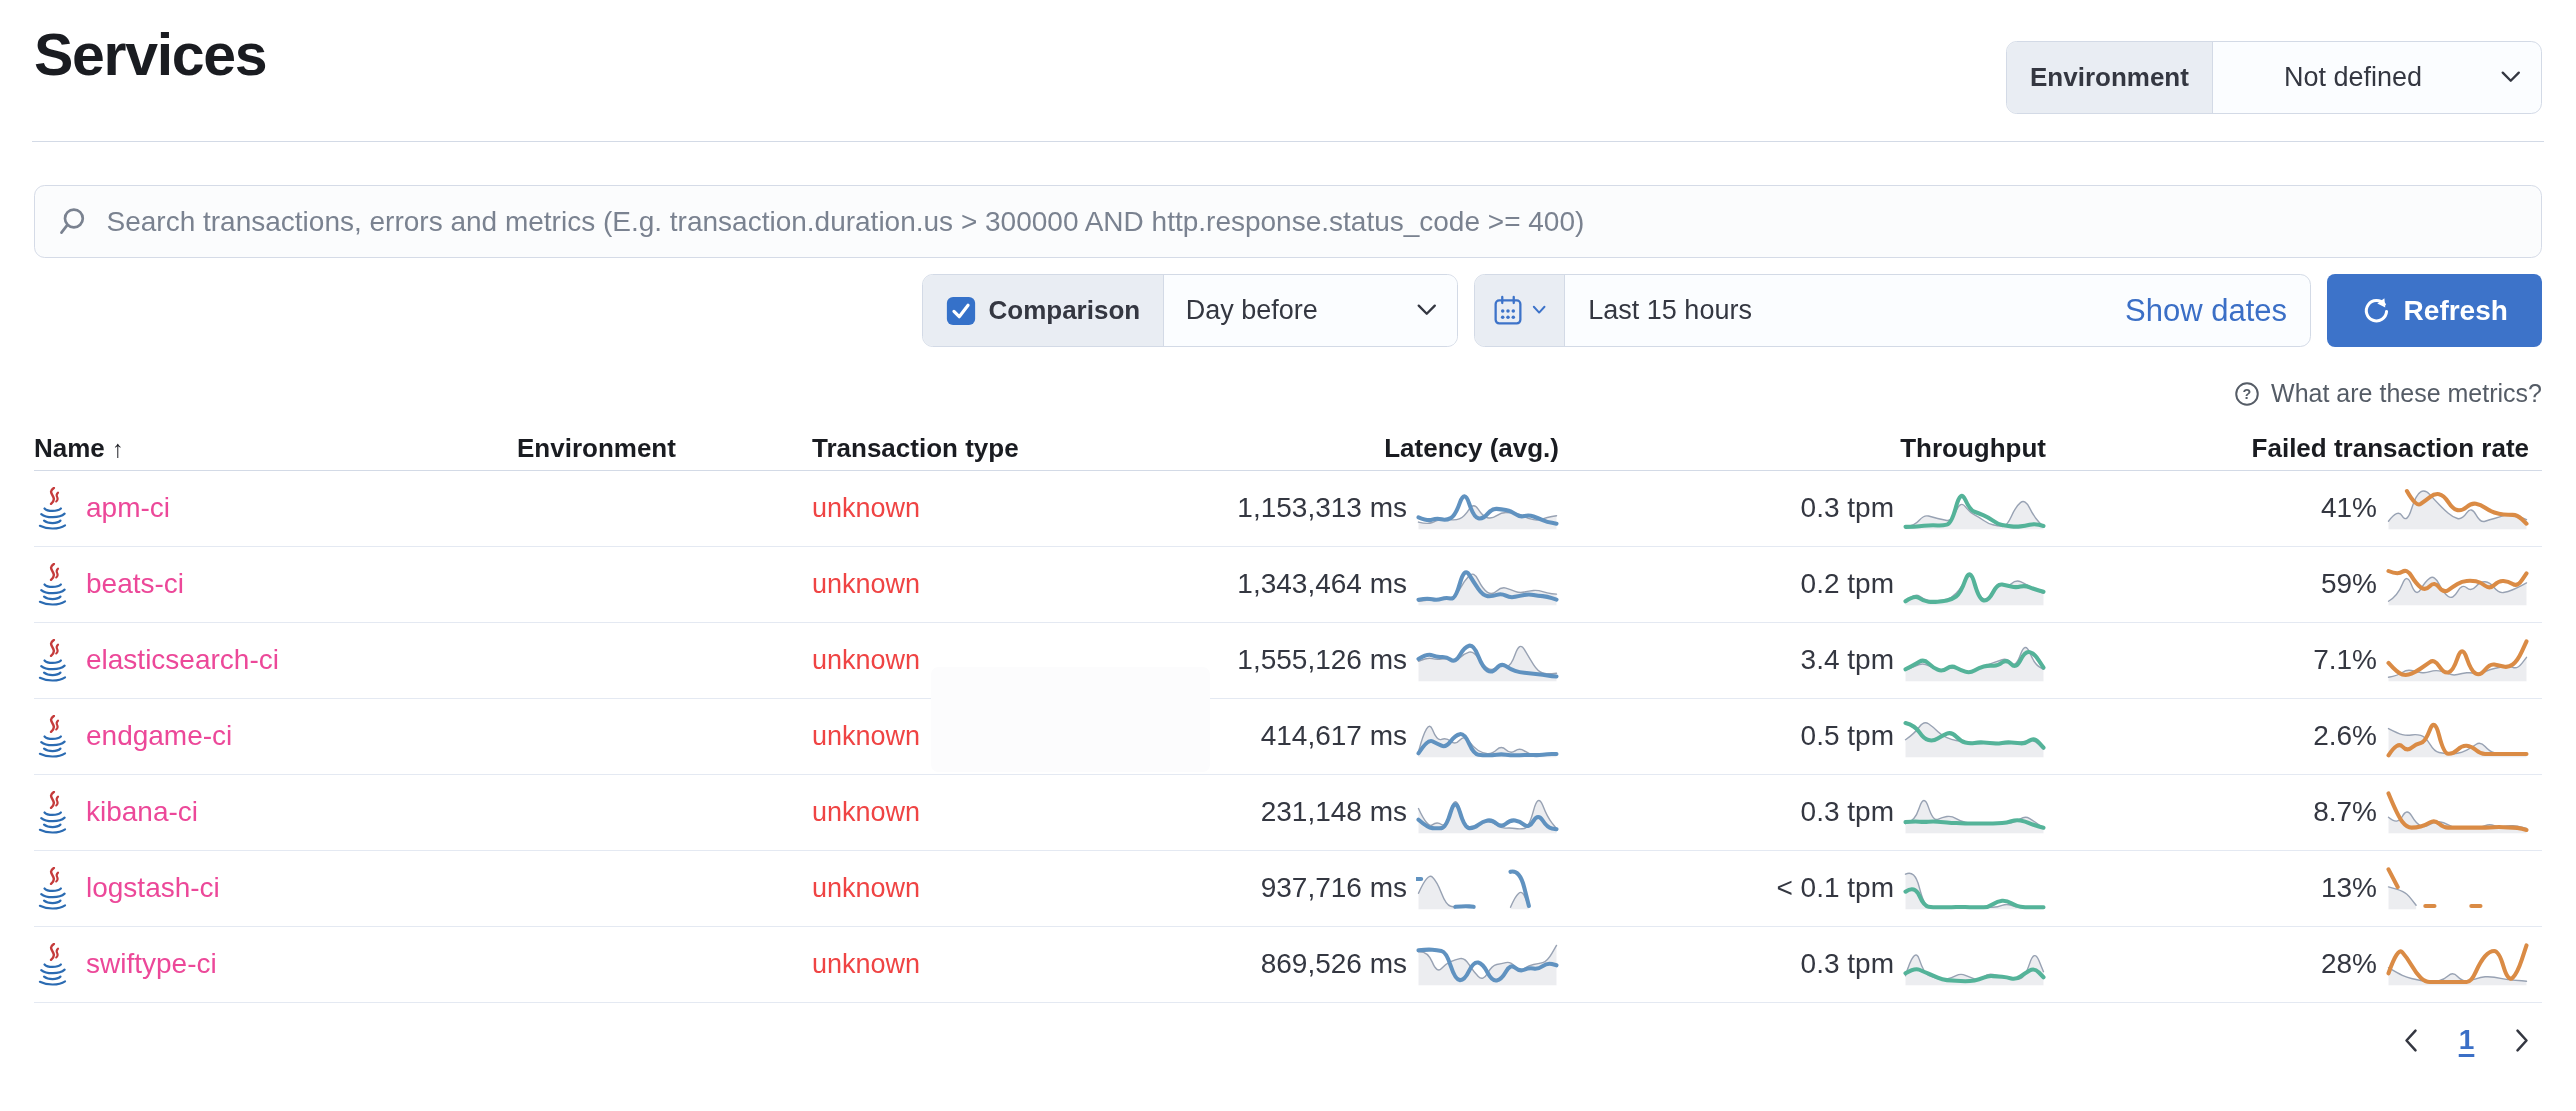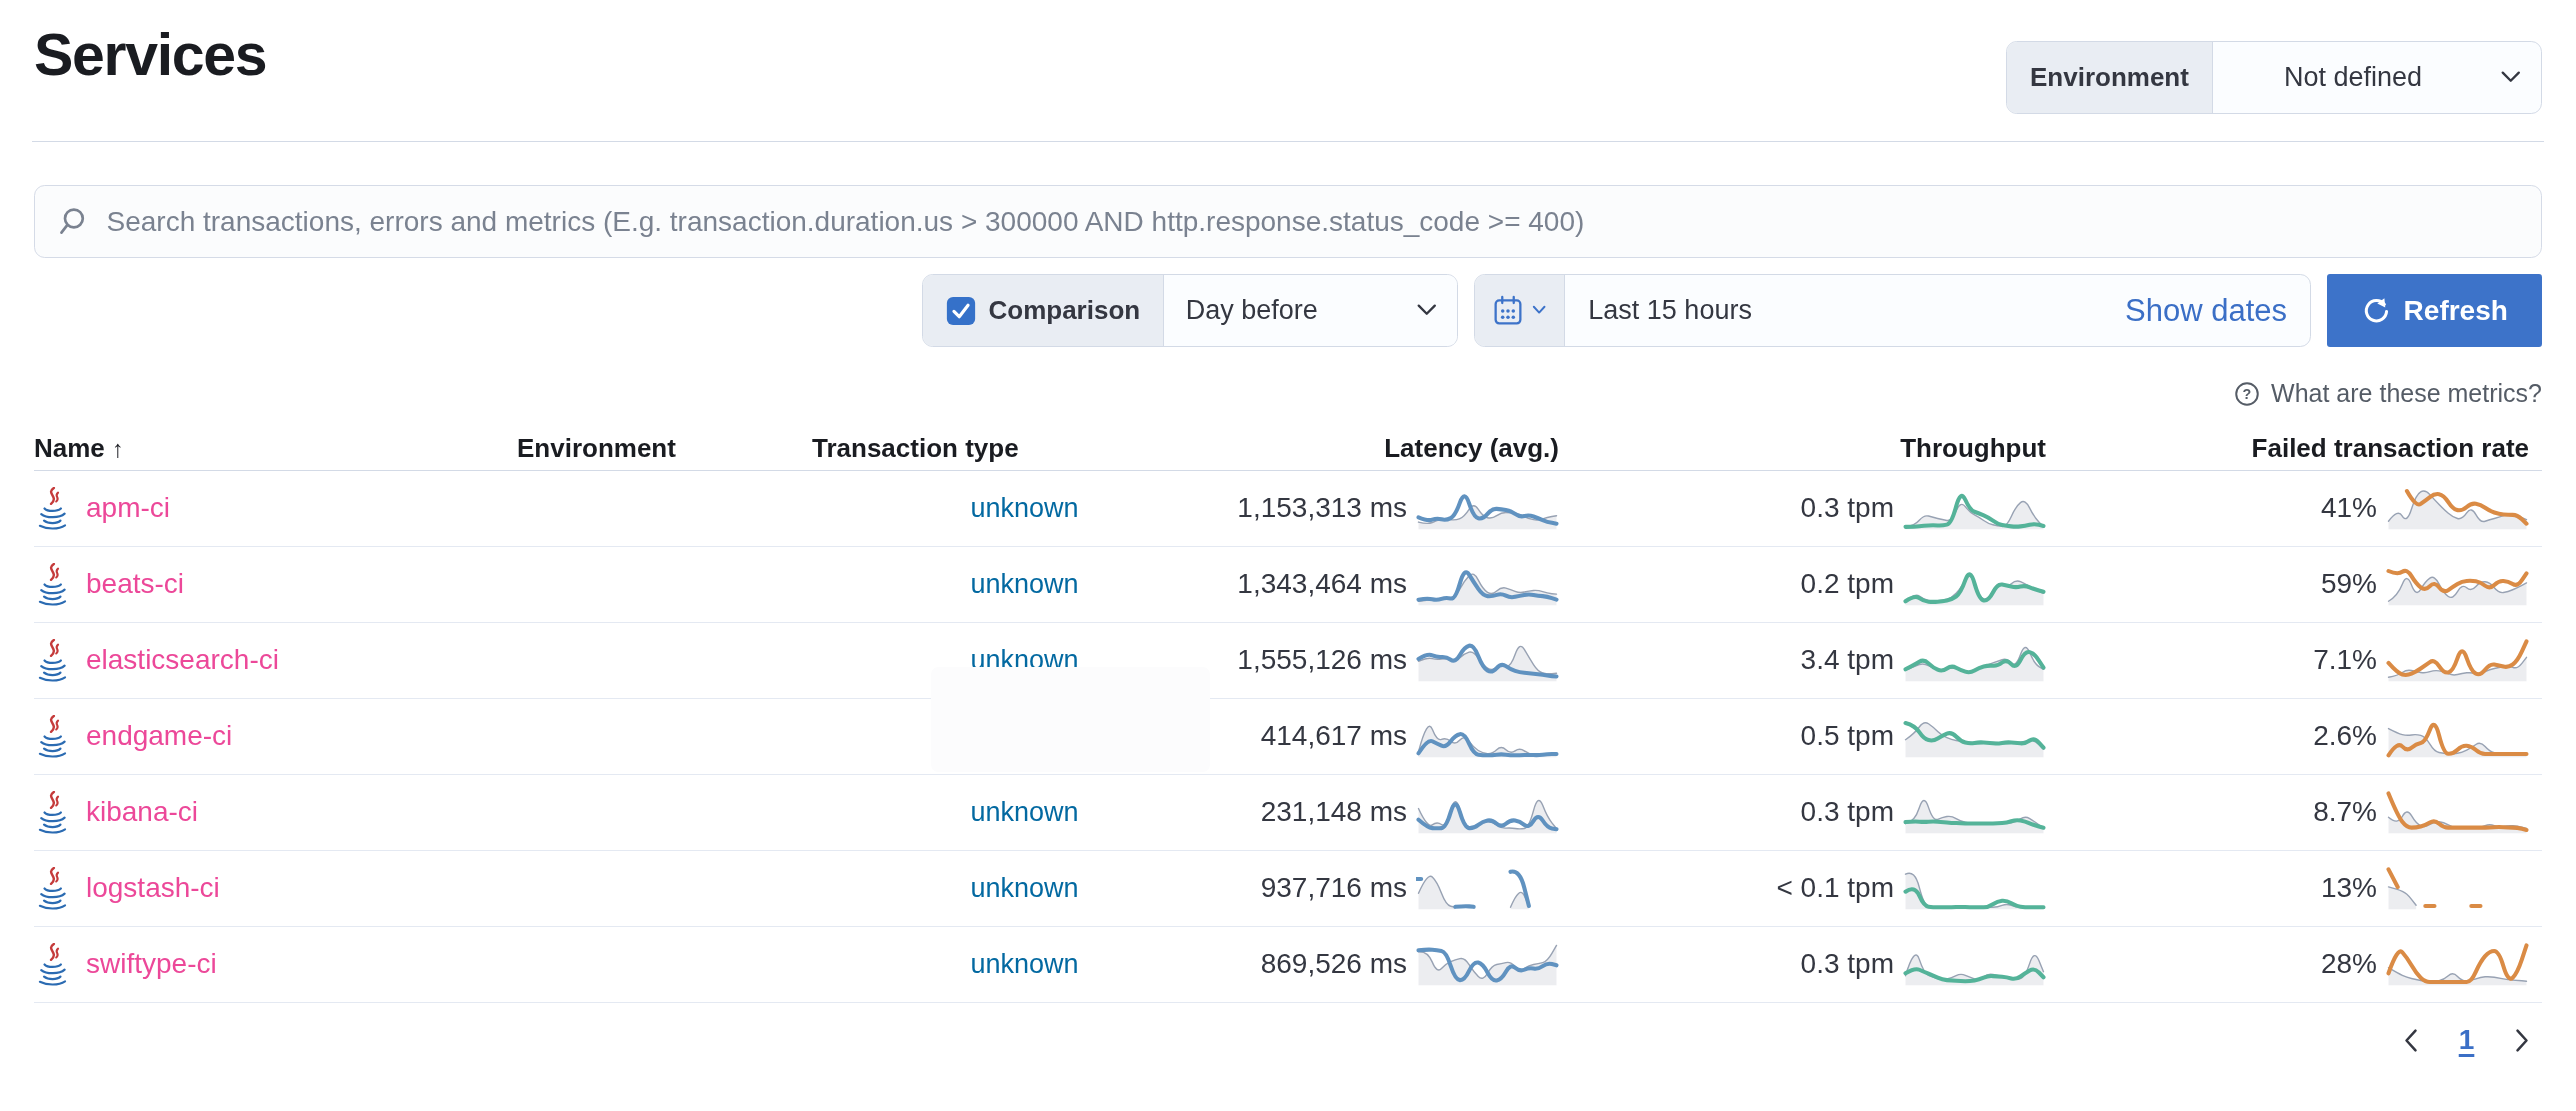--- a/index.html
+++ b/index.html
@@ -30,36 +30,36 @@
   
   .controls-row { margin-top:16px; display:flex; justify-content:flex-end; align-items:center; gap:16px; }
   .comparison-control { width:536px; }
   .select-body { display:flex; align-items:center; flex:1; padding:0 19.7px 0 21.5px; font-size:27px; color:#343741; background:#fbfdff;gap:8px; }
   .select-body .val { flex:1; }
   .datepicker-control { width:837px; }
   .datepicker-prepend { padding:0 18px; gap:9px; }
   .datepicker-body { display:flex; align-items:center; flex:1; padding:0 23px; font-size:27px; color:#343741; }
   .show-dates { margin-left:auto; font-size:31px; font-weight:500; }
   .link-blue { color:#3b6fc6; cursor:pointer; }
-  .refresh-button { width:215px; height:73px; border:none; border-radius:3px; background:#3d73c9; color:#fff; font-size:28px; font-weight:700; font-family:inherit; display:flex; align-items:center; justify-content:center; gap:12.5px; cursor:pointer; }
+  .refresh-button { width:215px; height:73px; border:none; border-radius:8px; background:#3d73c9; color:#fff; font-size:28px; font-weight:700; font-family:inherit; display:flex; align-items:center; justify-content:center; gap:12.5px; cursor:pointer; }
 
   
   .metrics-row { margin-top:32px; display:flex; justify-content:flex-end; align-items:center; gap:10.7px; font-size:25px; color:#555c66; }
 
   
   .svc-table { margin-top:19.7px; }
   .tbl-grid { display:grid; grid-template-columns:483px 295px 425px 322px 487px 483px; align-items:center; }
   .tbl-header { height:43px; border-bottom:1.8px solid #d3dae6; font-size:26px; font-weight:700; color:#1a1c21; }
   .th { display:flex; align-items:center; gap:7.2px; }
   .th.right { justify-content:flex-end; text-align:right; }
   .sort-arrow { font-size:24px; font-weight:400; }
   .tbl-row { height:76px; border-bottom:1.8px solid #e4e9f2; }
   .cell-name { display:flex; align-items:center; gap:16px; }
   .svc-link { font-size:28px; color:#ec4899; text-decoration:none; cursor:pointer; }
-  .cell-env, .cell-type { font-size:27px; color:#0369a1;text-align:center; }
+  .cell-env, .cell-type { font-size:27px; color:#ef4444; }
   .cell-metric { display:flex; align-items:center; justify-content:flex-end; gap:9px; }
   .metric-value { font-size:28px; color:#343741; white-space:nowrap; }
   .sparkline { width:143px; height:46px; flex:0 0 auto; }
 
   
   .redacted-area { position:absolute; left:931px; top:667px; width:279px; height:105px; background:#fcfcfd; border-radius:7.2px; }
 
   
   .pagination { height:75px; display:flex; justify-content:flex-end; align-items:center; gap:39px; padding-right:10.7px; }
   .page-btn { display:flex; align-items:center; justify-content:center; cursor:pointer; background:none; border:none; padding:0; }

